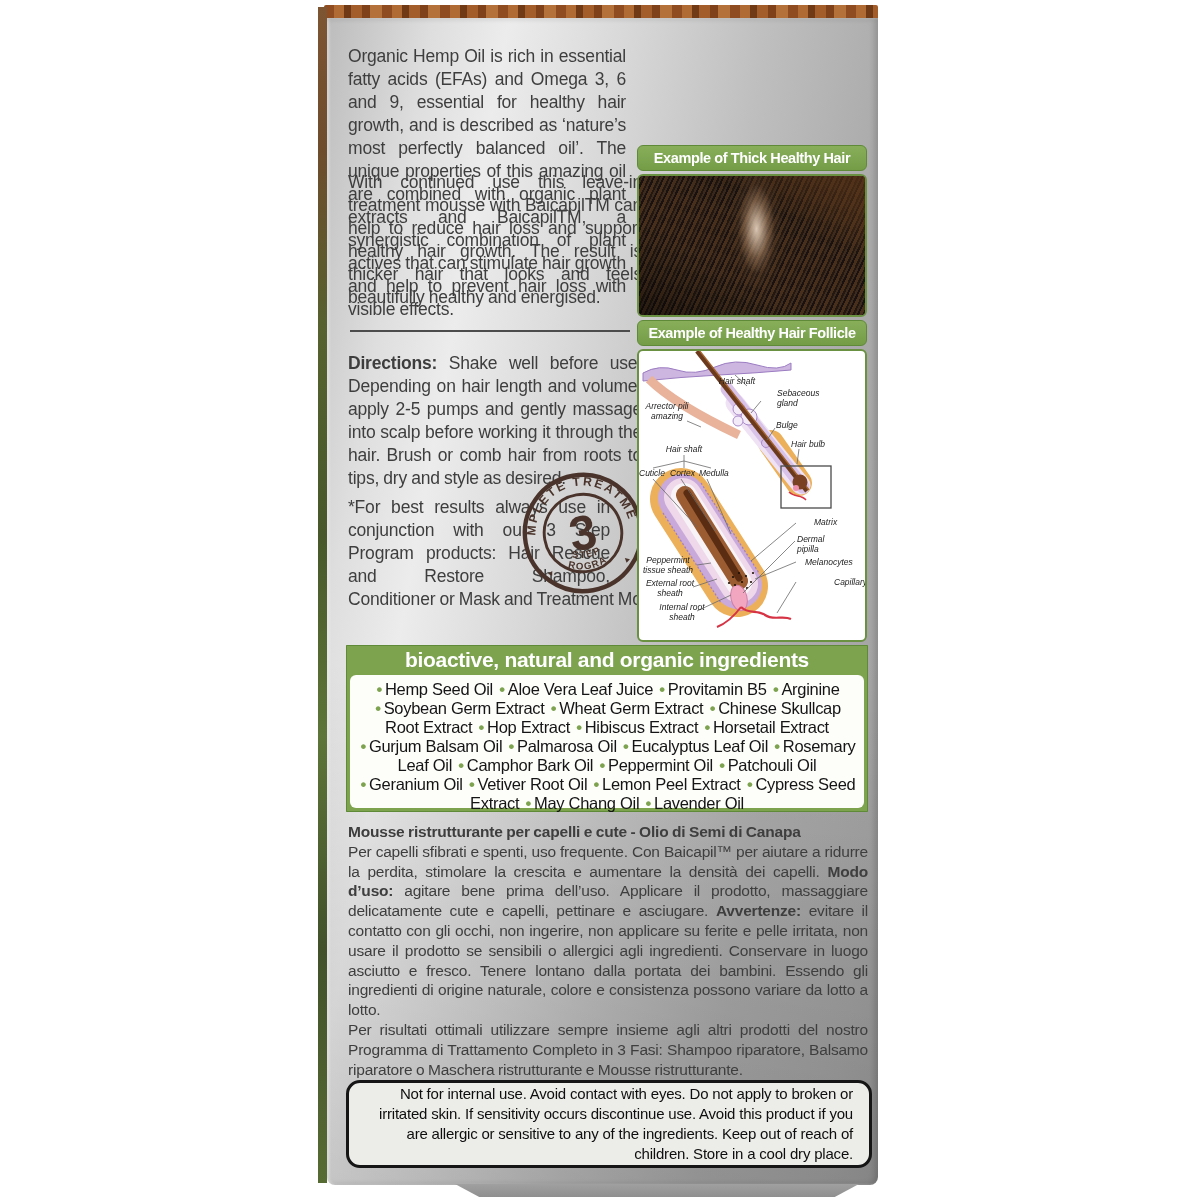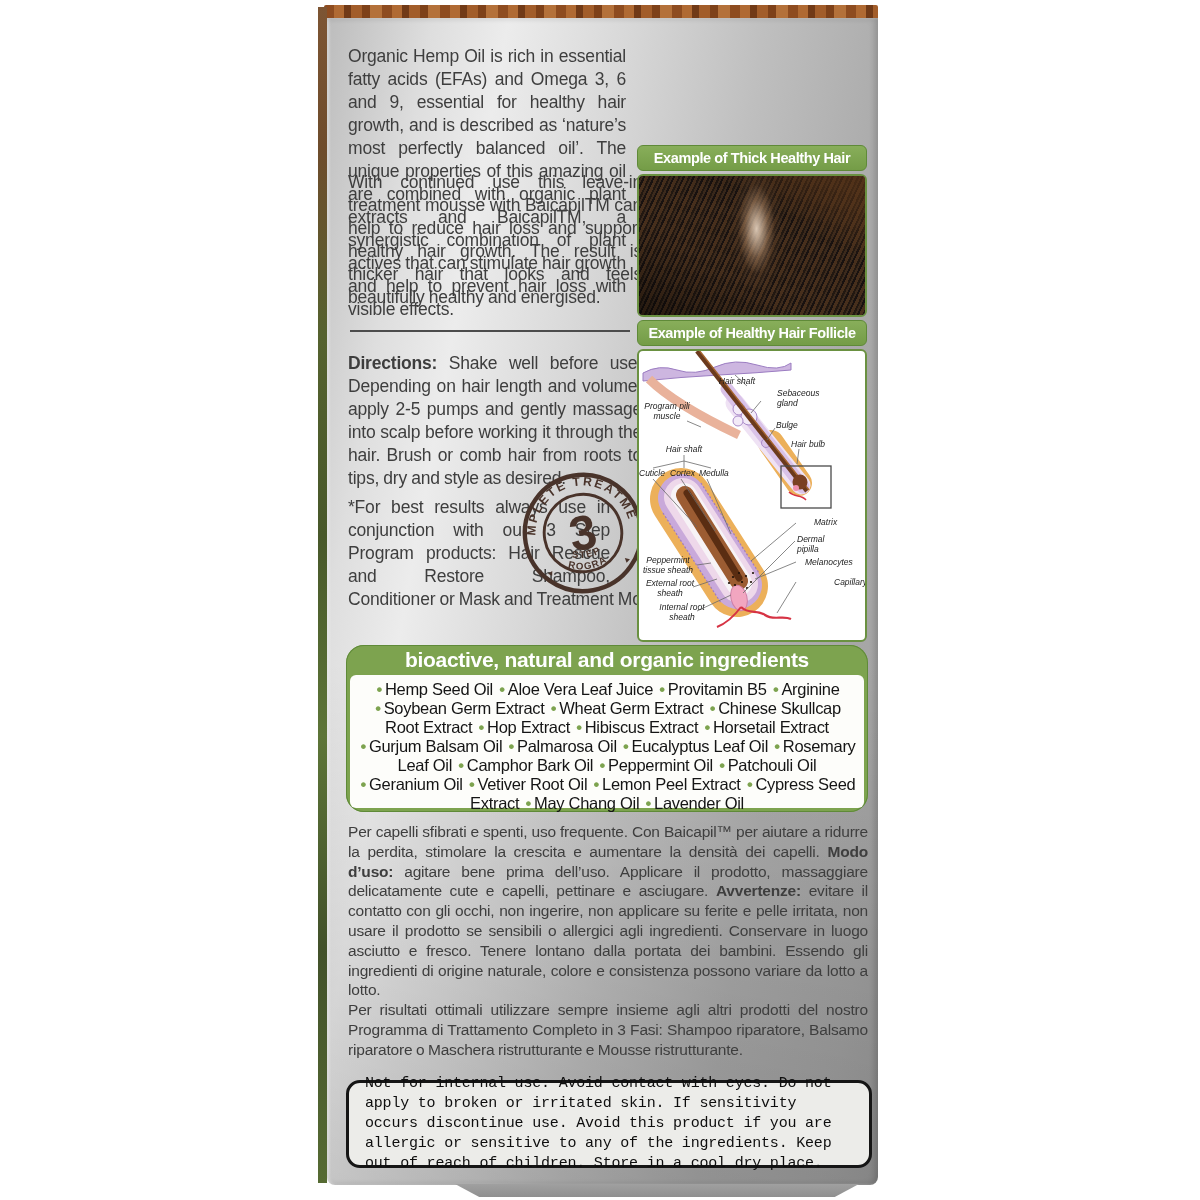--- a/index.html
+++ b/index.html
@@ -48,37 +48,37 @@
       linear-gradient(30deg,rgba(0,0,0,0.45),rgba(0,0,0,0) 35%,rgba(0,0,0,0) 68%,rgba(170,100,45,0.55)),
       repeating-linear-gradient(115deg,#221811 0 2px,#3c2a1c 2px 4px,#191210 4px 6px,#472f1c 6px 9px),#241a12;}
 
   .fl-svg{position:absolute;left:0;top:0;width:226px;height:285px;}
   .fl-label{position:absolute;font-size:8.5px;line-height:9.5px;color:#1d1d1d;text-align:center;}
   .fl-left{text-align:center;}
   .fl-right{text-align:left;}
   .nowrap{white-space:nowrap;}
 
   .ingbox{position:absolute;left:19px;top:627px;width:522px;height:167px;background:#7da34f;
-    border-radius:18px;box-shadow:inset 0 0 0 1px #5f8a38;}
+    border-radius:1px;box-shadow:inset 0 0 0 1px #5f8a38;}
   .ingbox-header{height:30px;line-height:30px;text-align:center;color:#fff;font-weight:bold;
     font-size:21px;letter-spacing:-0.3px;}
   .ingbox-body{position:absolute;left:4px;right:4px;top:30px;bottom:4px;background:#fdfdfa;
     border-radius:6px;padding:5px 8px;font-size:16.5px;line-height:19px;text-align:center;
     color:#151515;letter-spacing:-0.3px;}
   .blt{color:#7da34f;margin:0 3px 0 2px;font-weight:bold;}
   .ing-item{white-space:normal;}
 
   .it-block{position:absolute;left:21px;top:804px;width:520px;font-size:15.5px;line-height:19.8px;
     color:#3e3e3e;text-align:justify;letter-spacing:-0.2px;word-spacing:-0.5px;}
   .it-title{font-weight:bold;}
 
   .warnbox{position:absolute;left:19px;top:1062px;width:526px;height:88px;border:3px solid #151515;
     border-radius:14px;background:#ecece9;display:flex;align-items:center;justify-content:center;
     padding:4px 16px;box-sizing:border-box;}
-  .warn-text{font-size:15px;line-height:20px;text-align:left;color:#0e0e0e;letter-spacing:-0.2px;font-family:Liberation Mono, monospace;}
+  .warn-text{font-size:15px;line-height:20px;text-align:right;color:#0e0e0e;letter-spacing:-0.2px;}
 </style>
 </head>
 <body>
 
 <div class="stage">
   <div class="pkg">
     <div class="wood"></div>
     <div class="side"></div>
 
     <div class="panel">
@@ -178,21 +178,21 @@
               <line x1="157" y1="211" x2="116" y2="228"></line>
               <line x1="157" y1="231" x2="138" y2="262"></line>
               <line x1="58" y1="214" x2="72" y2="212"></line>
               <line x1="54" y1="236" x2="78" y2="228"></line>
               <line x1="58" y1="260" x2="92" y2="244"></line>
             </g>
           </svg>
 
           <div class="fl-label nowrap" style="left:76px;top:26px;width:44px;">Hair shaft</div>
           <div class="fl-label fl-right" style="left:120px;top:38px;width:56px;margin-left:18px;">Sebaceous gland</div>
-          <div class="fl-label fl-left" style="left:2px;top:51px;width:52px;">Program pili muscle</div>
+          <div class="fl-label fl-left" style="left:2px;top:51px;width:52px;">Arrector pili amazing</div>
           <div class="fl-label nowrap" style="left:137px;top:70px;">Bulge</div>
           <div class="fl-label nowrap" style="left:152px;top:89px;">Hair bulb</div>
           <div class="fl-label nowrap" style="left:25px;top:94px;width:40px;">Hair shaft</div>
           <div class="fl-label nowrap" style="left:0px;top:118px;">Cuticle</div>
           <div class="fl-label nowrap" style="left:31px;top:118px;">Cortex</div>
           <div class="fl-label nowrap" style="left:60px;top:118px;">Medulla</div>
           <div class="fl-label nowrap" style="left:159px;top:167px;margin-left:16px;">Matrix</div>
           <div class="fl-label fl-right" style="left:158px;top:184px;width:44px;">Dermal pipilla</div>
           <div class="fl-label nowrap" style="left:158px;top:207px;padding-left:8px;">Melanocytes</div>
           <div class="fl-label nowrap" style="left:159px;top:227px;margin-left:36px;">Capillary</div>
@@ -201,20 +201,21 @@
           <div class="fl-label fl-left" style="left:16px;top:252px;width:54px;">Internal root sheath</div>
         </div>
       </div>
 
       <div class="ingbox">
         <div class="ingbox-header">bioactive, natural and organic ingredients</div>
         <div class="ingbox-body"><span class="ing-item"><span class="blt">•</span>Hemp Seed Oil </span><span class="ing-item"><span class="blt">•</span>Aloe Vera Leaf Juice </span><span class="ing-item"><span class="blt">•</span>Provitamin B5 </span><span class="ing-item"><span class="blt">•</span>Arginine </span><span class="ing-item"><span class="blt">•</span>Soybean Germ Extract </span><span class="ing-item"><span class="blt">•</span>Wheat Germ Extract </span><span class="ing-item"><span class="blt">•</span>Chinese Skullcap Root Extract </span><span class="ing-item"><span class="blt">•</span>Hop Extract </span><span class="ing-item"><span class="blt">•</span>Hibiscus Extract </span><span class="ing-item"><span class="blt">•</span>Horsetail Extract </span><span class="ing-item"><span class="blt">•</span>Gurjum Balsam Oil </span><span class="ing-item"><span class="blt">•</span>Palmarosa Oil </span><span class="ing-item"><span class="blt">•</span>Eucalyptus Leaf Oil </span><span class="ing-item"><span class="blt">•</span>Rosemary Leaf Oil </span><span class="ing-item"><span class="blt">•</span>Camphor Bark Oil </span><span class="ing-item"><span class="blt">•</span>Peppermint Oil </span><span class="ing-item"><span class="blt">•</span>Patchouli Oil </span><span class="ing-item"><span class="blt">•</span>Geranium Oil </span><span class="ing-item"><span class="blt">•</span>Vetiver Root Oil </span><span class="ing-item"><span class="blt">•</span>Lemon Peel Extract </span><span class="ing-item"><span class="blt">•</span>Cypress Seed Extract </span><span class="ing-item"><span class="blt">•</span>May Chang Oil </span><span class="ing-item"><span class="blt">•</span>Lavender Oil </span></div>
       </div>
 
       <div class="it-block">
+        <div class="it-title">Mousse ristrutturante per capelli e cute - Olio di Semi di Canapa</div>
         <div><span>Per capelli sfibrati e spenti, uso frequente. Con Baicapil™ per aiutare a ridurre la perdita, stimolare la crescita e aumentare la densità dei capelli. </span><span class="blabel">Modo d’uso:</span><span> agitare bene prima dell’uso. Applicare il prodotto, massaggiare delicatamente cute e capelli, pettinare e asciugare. </span><span class="blabel">Avvertenze:</span><span> evitare il contatto con gli occhi, non ingerire, non applicare su ferite e pelle irritata, non usare il prodotto se sensibili o allergici agli ingredienti. Conservare in luogo asciutto e fresco. Tenere lontano dalla portata dei bambini. Essendo gli ingredienti di origine naturale, colore e consistenza possono variare da lotto a lotto.</span></div>
         <div>Per risultati ottimali utilizzare sempre insieme agli altri prodotti del nostro Programma di Trattamento Completo in 3 Fasi: Shampoo riparatore, Balsamo riparatore o Maschera ristrutturante e Mousse ristrutturante.</div>
       </div>
 
       <div class="warnbox">
         <div class="warn-text">Not for internal use. Avoid contact with eyes. Do not apply to broken or irritated skin. If sensitivity occurs discontinue use. Avoid this product if you are allergic or sensitive to any of the ingredients. Keep out of reach of children. Store in a cool dry place.</div>
       </div>
 
       <div class="flap"></div>
     </div>

